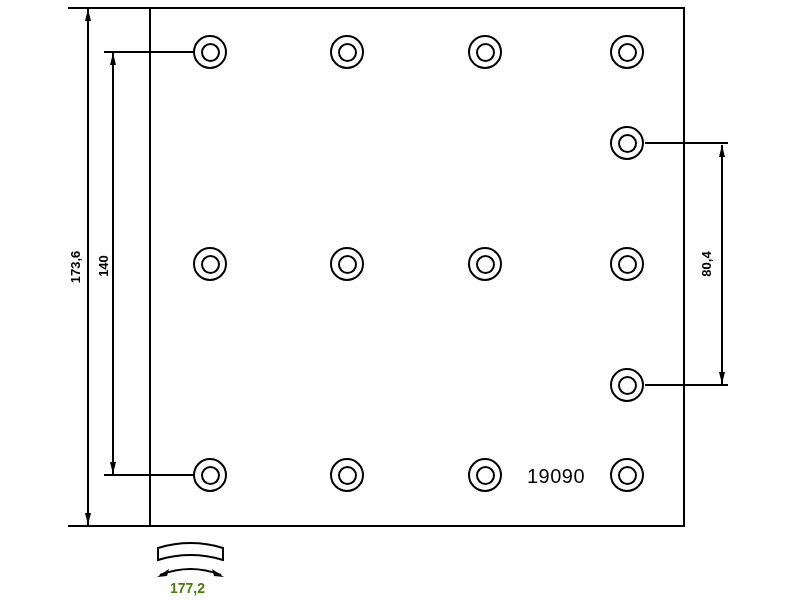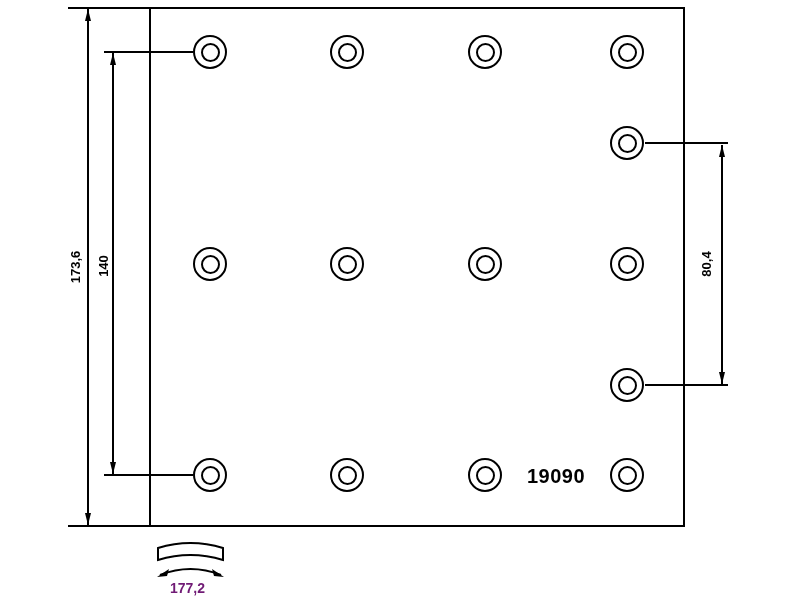--- a/index.html
+++ b/index.html
@@ -81,33 +81,33 @@
     transform-origin: center center;
     white-space: nowrap;
   }
   .part-number {
     position: absolute;
     left: 516px;
     top: 465px;
     width: 80px;
     text-align: center;
     font-size: 20px;
-    font-weight: bold;
+    font-weight: normal;
     color: #000;
     letter-spacing: 0.5px;
   }
   .arc-length-label {
     position: absolute;
     left: 150px;
     top: 580px;
     width: 75px;
     text-align: center;
     font-size: 14px;
     font-weight: bold;
-    color: #701a75;
+    color: #4d7c0f;
   }
   .arc-symbol {
     position: absolute;
     left: 143px;
     top: 535px;
   }
 </style>
 </head>
 <body>
 

